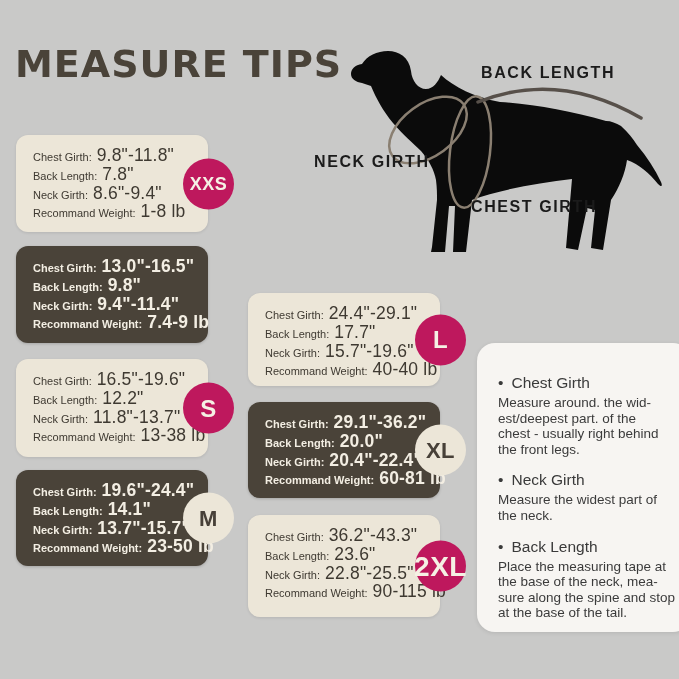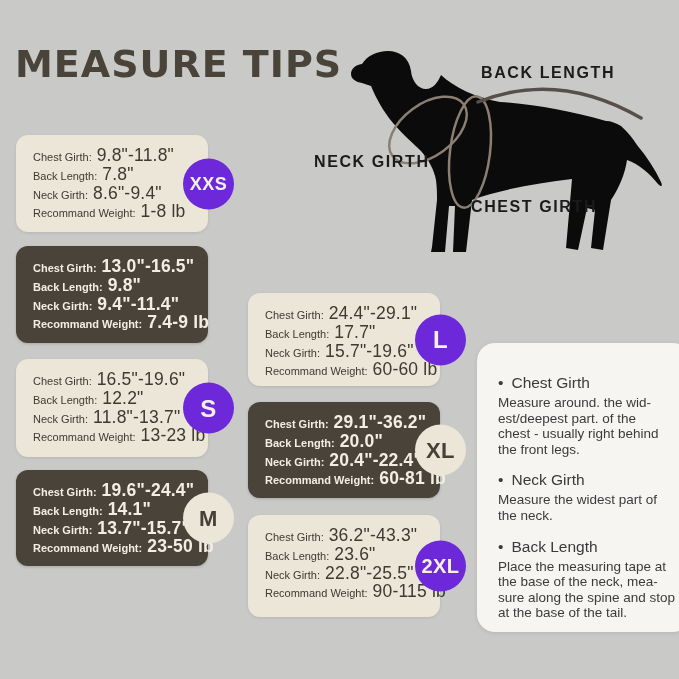--- a/index.html
+++ b/index.html
@@ -42,24 +42,24 @@
   .lbl { font-size:11px; }
   .val { font-size:17.5px; letter-spacing:.2px; }
   .card.dark .lbl { font-weight:700; }
   .card.dark .val { font-weight:700; }
   .badge {
     position:absolute; right:-26px; top:50%; transform:translateY(-50%);
     width:51px; height:51px; border-radius:50%;
     display:flex; align-items:center; justify-content:center;
     font-weight:800; letter-spacing:.5px;
   }
-  .card.light .badge { background:#6d28d9; color:#f5f0e4; }
+  .card.light .badge { background:#be185d; color:#f5f0e4; }
   .card.dark  .badge { background:#ece6d8; color:#474038; }
   .b-xxs{font-size:18px;} .b-xs{font-size:22px;} .b-s{font-size:24px;}
-  .b-m{font-size:22px;}  .b-l{font-size:24px;}  .b-xl{font-size:22px;} .b-2xl{font-size:20px;}
+  .b-m{font-size:22px;}  .b-l{font-size:24px;}  .b-xl{font-size:22px;} .b-2xl{font-size:28px;}
   
   .tips {
     position:absolute; left:477px; top:343px; width:214px; height:289px;
     background:#f7f5f2; border-radius:18px; box-sizing:border-box;
     padding:30px 10px 0 21px; color:#3b3b3b;
     box-shadow:0 1px 4px rgba(0,0,0,.10);
   }
   .tip-section { margin-bottom:13px; }
   .tip-title { font-size:15.5px; line-height:20px; margin-bottom:2px; color:#3a3a3a; }
   .tip-title .bullet { margin-right:8px; }
@@ -158,21 +158,21 @@
   <div class="row">
       <span class="lbl">Back Length:</span>
       <span class="val">12.2"</span>
     </div>
   <div class="row">
       <span class="lbl">Neck Girth:</span>
       <span class="val">11.8"-13.7"</span>
     </div>
   <div class="row">
       <span class="lbl">Recommand Weight:</span>
-      <span class="val">13-23 lb</span>
+      <span class="val">13-38 lb</span>
     </div>
   <div class="badge b-s">S</div>
 </div>
 
 <div class="card dark c-m">
   <div class="row">
       <span class="lbl">Chest Girth:</span>
       <span class="val">19.6"-24.4"</span>
     </div>
   <div class="row">
@@ -198,21 +198,21 @@
   <div class="row">
       <span class="lbl">Back Length:</span>
       <span class="val">17.7"</span>
     </div>
   <div class="row">
       <span class="lbl">Neck Girth:</span>
       <span class="val">15.7"-19.6"</span>
     </div>
   <div class="row">
       <span class="lbl">Recommand Weight:</span>
-      <span class="val">60-60 lb</span>
+      <span class="val">40-40 lb</span>
     </div>
   <div class="badge b-l">L</div>
 </div>
 
 <div class="card dark c-xl">
   <div class="row">
       <span class="lbl">Chest Girth:</span>
       <span class="val">29.1"-36.2"</span>
     </div>
   <div class="row">

